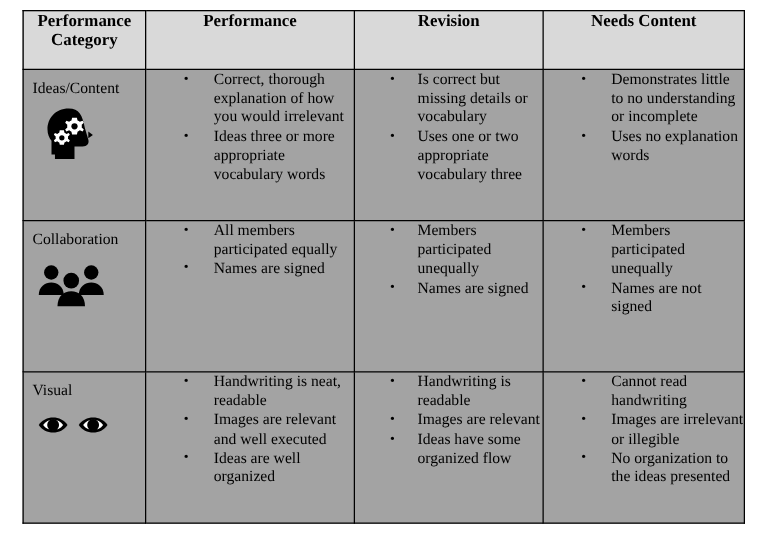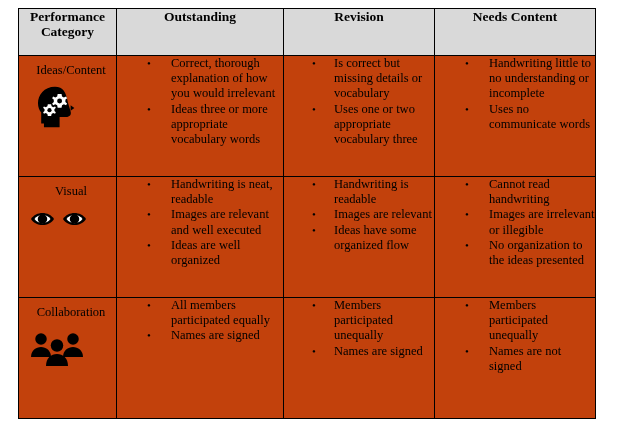--- a/index.html
+++ b/index.html
@@ -18,21 +18,21 @@
     width: 621px;
     height: 436px;
   }
   table.rubric {
     position: absolute;
     left: 18px;
     top: 8px;
     width: 577px;
     border-collapse: collapse;
     table-layout: fixed;
-    background: #c2410c;
+    background: #a3a3a3;
   }
   table.rubric th,
   table.rubric td {
     border: 1.4px solid #000000;
     vertical-align: top;
     padding: 0;
   }
   
   col.c0 { width: 98px; }
   col.c1 { width: 167px; }
@@ -50,21 +50,20 @@
     font-size: 13.5px;
     line-height: 15px;
     text-align: center;
     color: #000000;
     padding: 0 4px;
   }
 
   
   td.cat {
     height: 120px;
-    text-align: center;
   }
   .cat-inner {
     padding: 7px 0 6px 7px;
   }
   .cat-label {
     font-size: 12.5px;
     line-height: 14px;
     color: #000000;
     white-space: nowrap;
   }
@@ -124,21 +123,21 @@
         <col class="c2">
         <col class="c3">
     </colgroup>
 
     <thead>
       <tr>
         <th>
           <div class="hd-text">Performance Category</div>
         </th>
         <th>
-          <div class="hd-text">Outstanding</div>
+          <div class="hd-text">Performance</div>
         </th>
         <th>
           <div class="hd-text">Revision</div>
         </th>
         <th>
           <div class="hd-text">Needs Content</div>
         </th>
       </tr>
     </thead>
 
@@ -174,68 +173,22 @@
 
         <td class="crit col2">
           <ul class="bullets">
             <li><span class="bul">•</span><span>Is correct but missing details or vocabulary</span></li>
             <li><span class="bul">•</span><span>Uses one or two appropriate vocabulary three</span></li>
           </ul>
         </td>
 
         <td class="crit col3">
           <ul class="bullets">
-            <li><span class="bul">•</span><span>Handwriting little to no understanding or incomplete</span></li>
-            <li><span class="bul">•</span><span>Uses no communicate words</span></li>
-          </ul>
-        </td>
-      </tr>
-
-      <tr>
-        <td class="cat">
-          <div class="cat-inner">
-            <div class="cat-label">Visual</div>
-            <span class="cat-icon icon-eyes">
-              <svg width="58" height="24" viewBox="0 0 116 48">
-                <g>
-                  <path d="M2 24 C12 8 38 8 48 24 C38 40 12 40 2 24 Z" fill="#000000"></path>
-                  <path d="M9 24 C16 13 34 13 41 24 C34 35 16 35 9 24 Z" fill="#ffffff"></path>
-                  <circle cx="25" cy="24" r="9.5" fill="#000000"></circle>
-                </g>
-                <g>
-                  <path d="M66 24 C76 8 102 8 112 24 C102 40 76 40 66 24 Z" fill="#000000"></path>
-                  <path d="M73 24 C80 13 98 13 105 24 C98 35 80 35 73 24 Z" fill="#ffffff"></path>
-                  <circle cx="89" cy="24" r="9.5" fill="#000000"></circle>
-                </g>
-              </svg>
-            </span>
-          </div>
-        </td>
-
-        <td class="crit col1">
-          <ul class="bullets">
-            <li><span class="bul">•</span><span>Handwriting is neat, readable</span></li>
-            <li><span class="bul">•</span><span>Images are relevant and well executed</span></li>
-            <li><span class="bul">•</span><span>Ideas are well organized</span></li>
-          </ul>
-        </td>
-
-        <td class="crit col2">
-          <ul class="bullets">
-            <li><span class="bul">•</span><span>Handwriting is readable</span></li>
-            <li><span class="bul">•</span><span>Images are relevant</span></li>
-            <li><span class="bul">•</span><span>Ideas have some organized flow</span></li>
-          </ul>
-        </td>
-
-        <td class="crit col3">
-          <ul class="bullets">
-            <li><span class="bul">•</span><span>Cannot read handwriting</span></li>
-            <li><span class="bul">•</span><span>Images are irrelevant or illegible</span></li>
-            <li><span class="bul">•</span><span>No organization to the ideas presented</span></li>
+            <li><span class="bul">•</span><span>Demonstrates little to no understanding or incomplete</span></li>
+            <li><span class="bul">•</span><span>Uses no explanation words</span></li>
           </ul>
         </td>
       </tr>
 
       <tr>
         <td class="cat">
           <div class="cat-inner">
             <div class="cat-label">Collaboration</div>
             <span class="cat-icon icon-people">
               <svg width="54" height="40" viewBox="0 0 108 80">
@@ -265,16 +218,62 @@
         </td>
 
         <td class="crit col3">
           <ul class="bullets">
             <li><span class="bul">•</span><span>Members participated unequally</span></li>
             <li><span class="bul">•</span><span>Names are not signed</span></li>
           </ul>
         </td>
       </tr>
 
+      <tr>
+        <td class="cat">
+          <div class="cat-inner">
+            <div class="cat-label">Visual</div>
+            <span class="cat-icon icon-eyes">
+              <svg width="58" height="24" viewBox="0 0 116 48">
+                <g>
+                  <path d="M2 24 C12 8 38 8 48 24 C38 40 12 40 2 24 Z" fill="#000000"></path>
+                  <path d="M9 24 C16 13 34 13 41 24 C34 35 16 35 9 24 Z" fill="#ffffff"></path>
+                  <circle cx="25" cy="24" r="9.5" fill="#000000"></circle>
+                </g>
+                <g>
+                  <path d="M66 24 C76 8 102 8 112 24 C102 40 76 40 66 24 Z" fill="#000000"></path>
+                  <path d="M73 24 C80 13 98 13 105 24 C98 35 80 35 73 24 Z" fill="#ffffff"></path>
+                  <circle cx="89" cy="24" r="9.5" fill="#000000"></circle>
+                </g>
+              </svg>
+            </span>
+          </div>
+        </td>
+
+        <td class="crit col1">
+          <ul class="bullets">
+            <li><span class="bul">•</span><span>Handwriting is neat, readable</span></li>
+            <li><span class="bul">•</span><span>Images are relevant and well executed</span></li>
+            <li><span class="bul">•</span><span>Ideas are well organized</span></li>
+          </ul>
+        </td>
+
+        <td class="crit col2">
+          <ul class="bullets">
+            <li><span class="bul">•</span><span>Handwriting is readable</span></li>
+            <li><span class="bul">•</span><span>Images are relevant</span></li>
+            <li><span class="bul">•</span><span>Ideas have some organized flow</span></li>
+          </ul>
+        </td>
+
+        <td class="crit col3">
+          <ul class="bullets">
+            <li><span class="bul">•</span><span>Cannot read handwriting</span></li>
+            <li><span class="bul">•</span><span>Images are irrelevant or illegible</span></li>
+            <li><span class="bul">•</span><span>No organization to the ideas presented</span></li>
+          </ul>
+        </td>
+      </tr>
+
     </tbody>
   </table>
 
 </div>
 
 </body></html>

